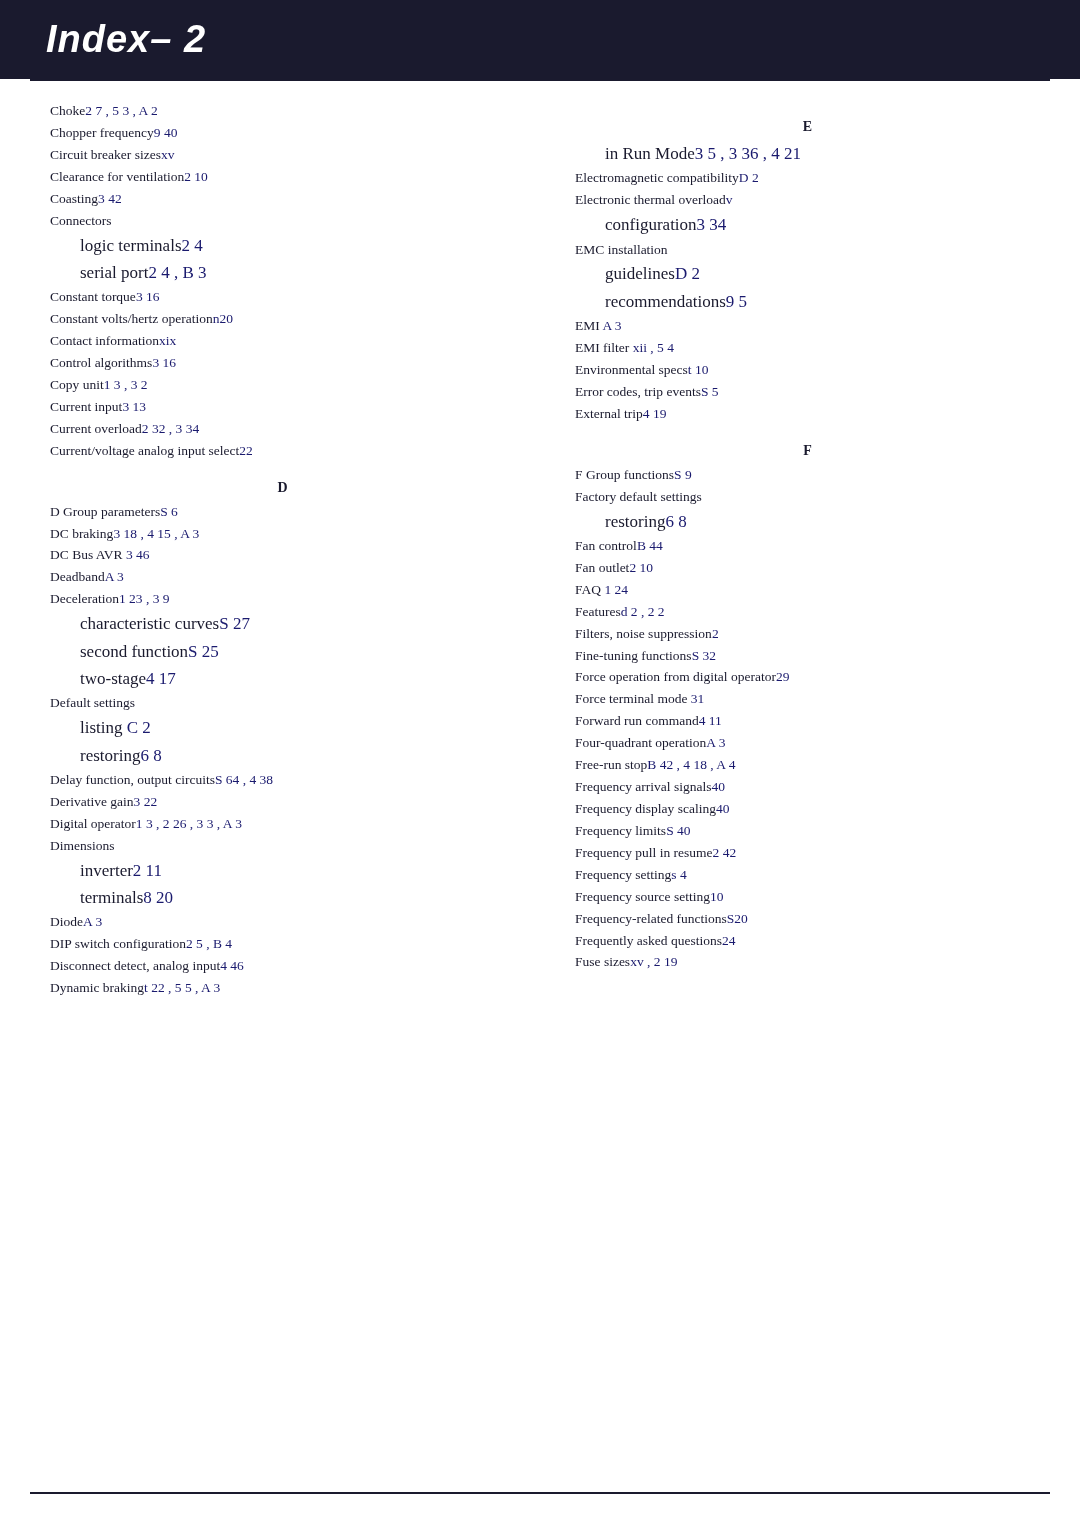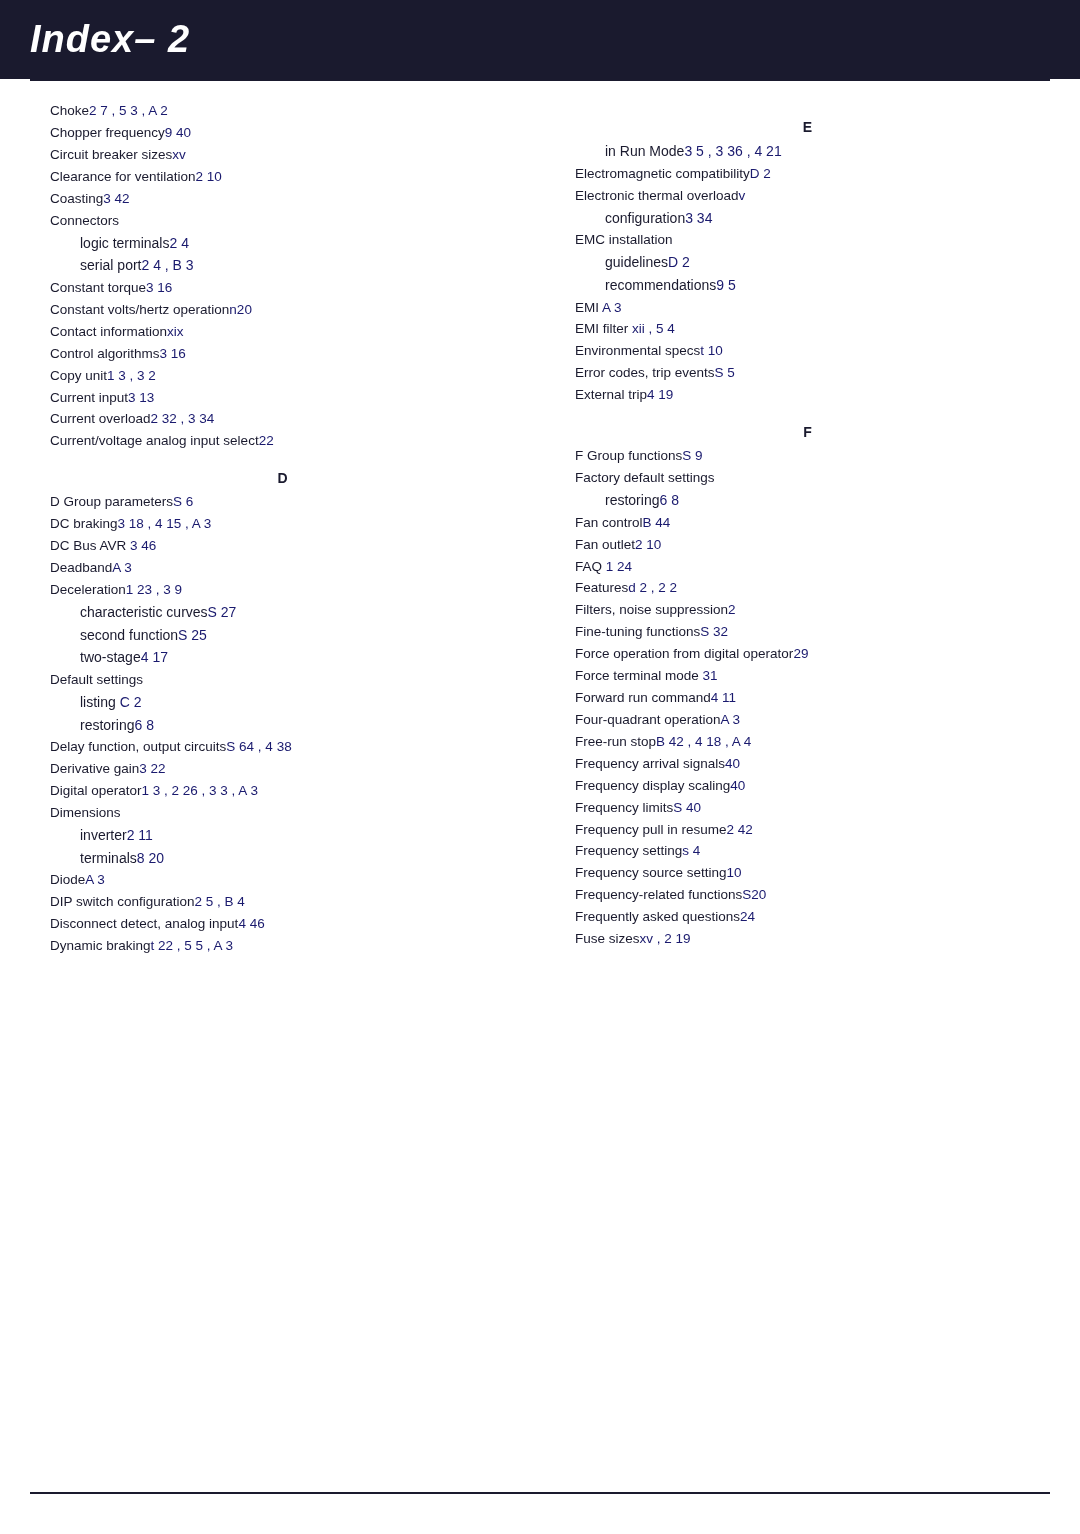--- a/index.html
+++ b/index.html
@@ -18,21 +18,21 @@
       position: relative;
     }
 
     .page-container {
       padding: 0;
       width: 100%;
     }
 
     .header {
       background: #1a1a2e;
-      padding: 18px 30px 18px 30px;
+      padding: 18px 30px 18px 46px;
       margin-bottom: 0;
     }
 
     .header-title {
       color: #ffffff;
       font-size: 38px;
       font-weight: 900;
       font-style: italic;
       letter-spacing: 1px;
     }
@@ -41,20 +41,21 @@
       border: none;
       border-top: 2px solid #1a1a2e;
       margin: 0 30px;
     }
 
     .content-area {
       display: flex;
       flex-direction: row;
       padding: 20px 40px 60px 50px;
       gap: 0;
+      font-family: Liberation Serif, serif;
     }
 
     .left-column {
       flex: 1;
       padding-right: 40px;
     }
 
     .right-column {
       flex: 1;
       padding-left: 20px;
@@ -76,21 +77,21 @@
       font-size: 14px;
       text-align: center;
       margin-top: 18px;
       margin-bottom: 6px;
       color: #1a1a2e;
     }
 
     .sub-entry {
       padding-left: 30px;
       line-height: 1.55;
-      font-size: 14px;
+      font-size: 17px;
       color: #1a1a2e;
     }
 
     .sub-entry a {
       color: #1a1a6e;
       text-decoration: none;
     }
 
     .entry-block {
       margin-bottom: 1px;

